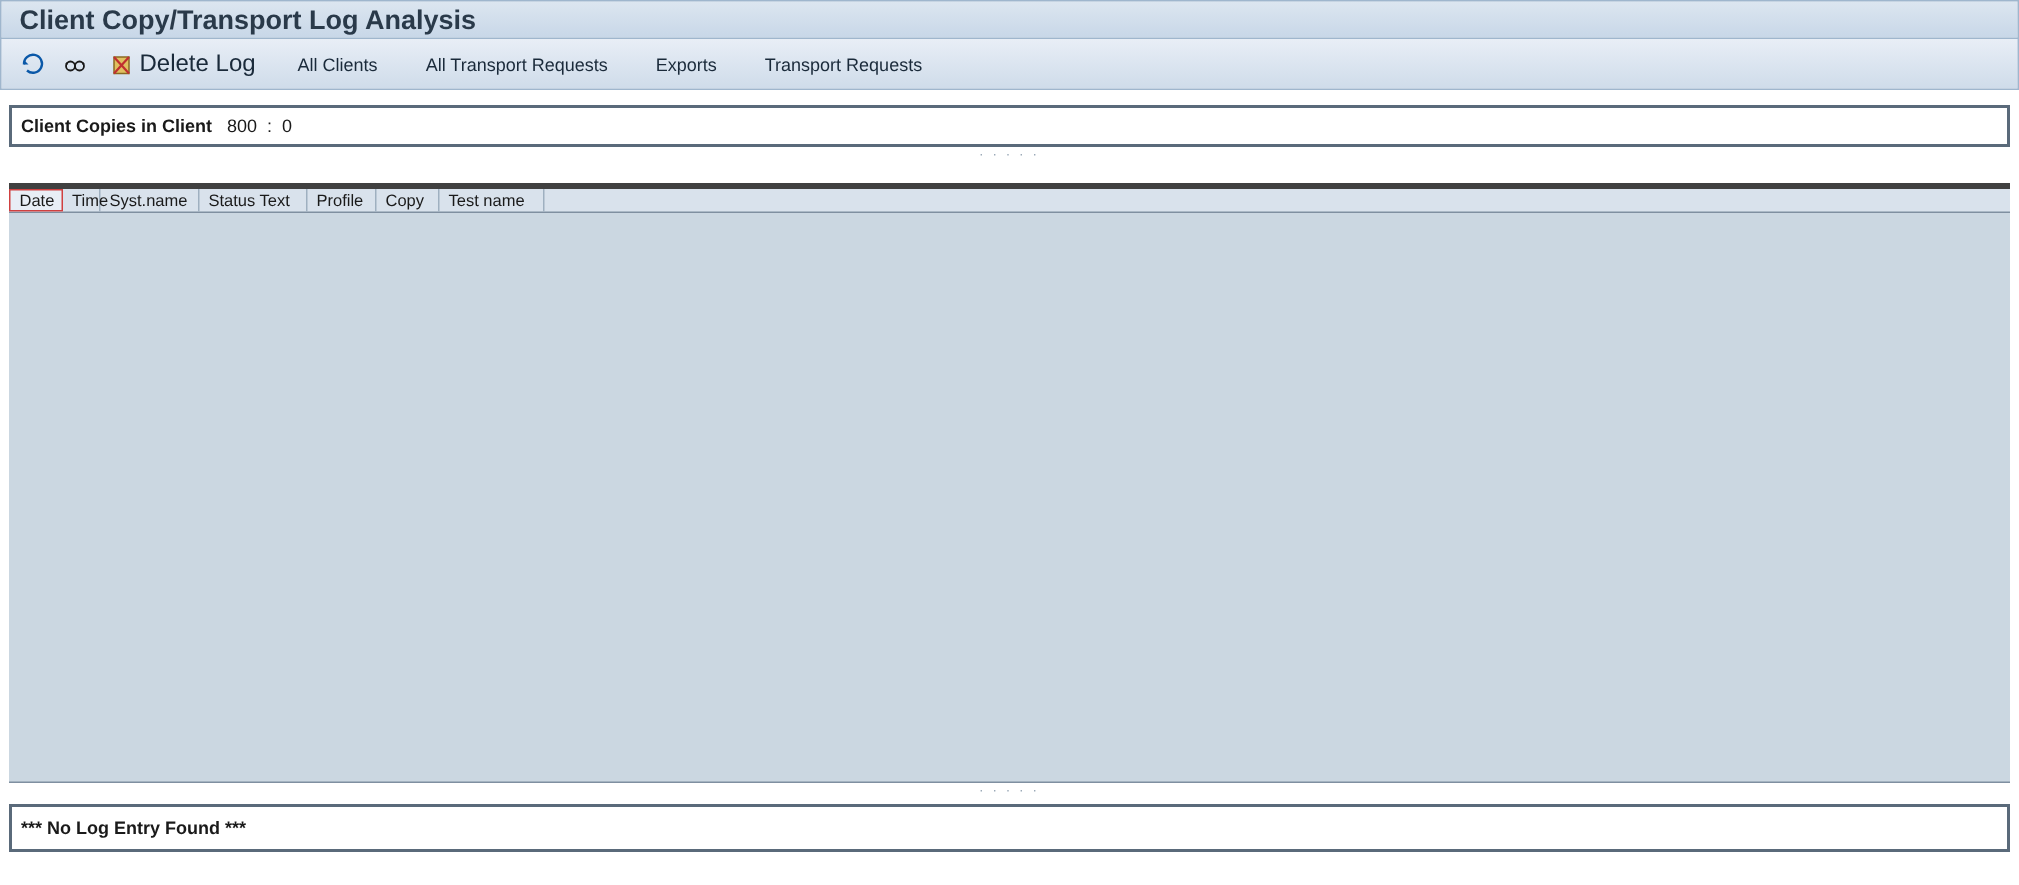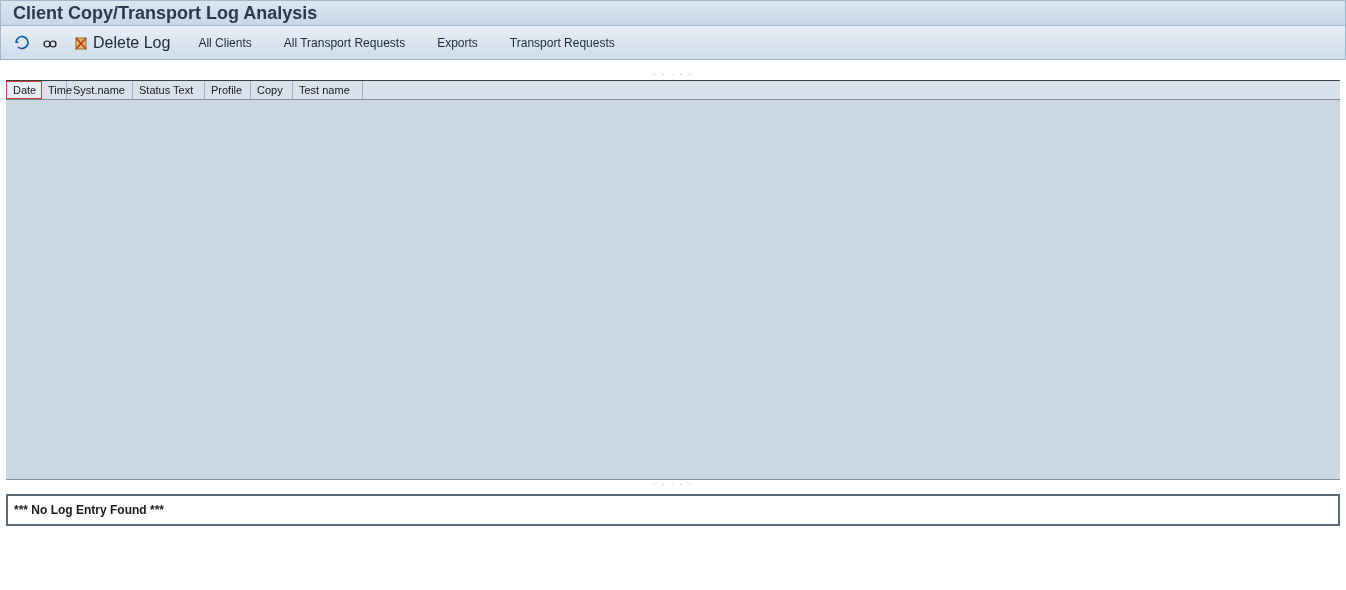--- a/index.html
+++ b/index.html
@@ -93,24 +93,24 @@
       height: 10px;
       font-size: 8px;
       color: #8899aa;
       letter-spacing: 2px;
       line-height: 10px;
       user-select: none;
     }
     .table-header-row {
       display: flex;
       background: #d9e2ec;
-      border-top: 1px solid #404040;
+      border-top: 4px solid #404040;
       border-bottom: 1px solid #7f8fa0;
       height: 20px;
-      margin-top: 0;
+      margin-top: 14px;
     }
     .th {
       border-right: 1px solid #9fb0c0;
       padding: 2px 6px;
       font-size: 11px;
       color: #1a1a1a;
       display: flex;
       align-items: center;
       white-space: nowrap;
     }
@@ -179,20 +179,28 @@
   </div>
   <div class="toolbar-text-btn">
     <span>Exports</span>
   </div>
   <div class="toolbar-text-btn">
     <span>Transport Requests</span>
   </div>
 </div>
 
 <div class="content-wrap">
+  <div class="summary-box">
+    <span class="summary-label">Client Copies in Client</span>
+    <span class="summary-values">
+      <span>800</span>
+      &nbsp;<span>:</span>&nbsp;
+      <span>0</span>
+    </span>
+  </div>
   <div class="resize-dots">· · · · ·</div>
 
   <div class="table-header-row">
     <div class="th selected" style="width:36px">Date</div>
     <div class="th" style="width:25px">Time</div>
     <div class="th" style="width:66px">Syst.name</div>
     <div class="th" style="width:72px">Status Text</div>
     <div class="th" style="width:46px">Profile</div>
     <div class="th" style="width:42px">Copy</div>
     <div class="th" style="width:70px;border-right:1px solid #9fb0c0">Test name</div>

